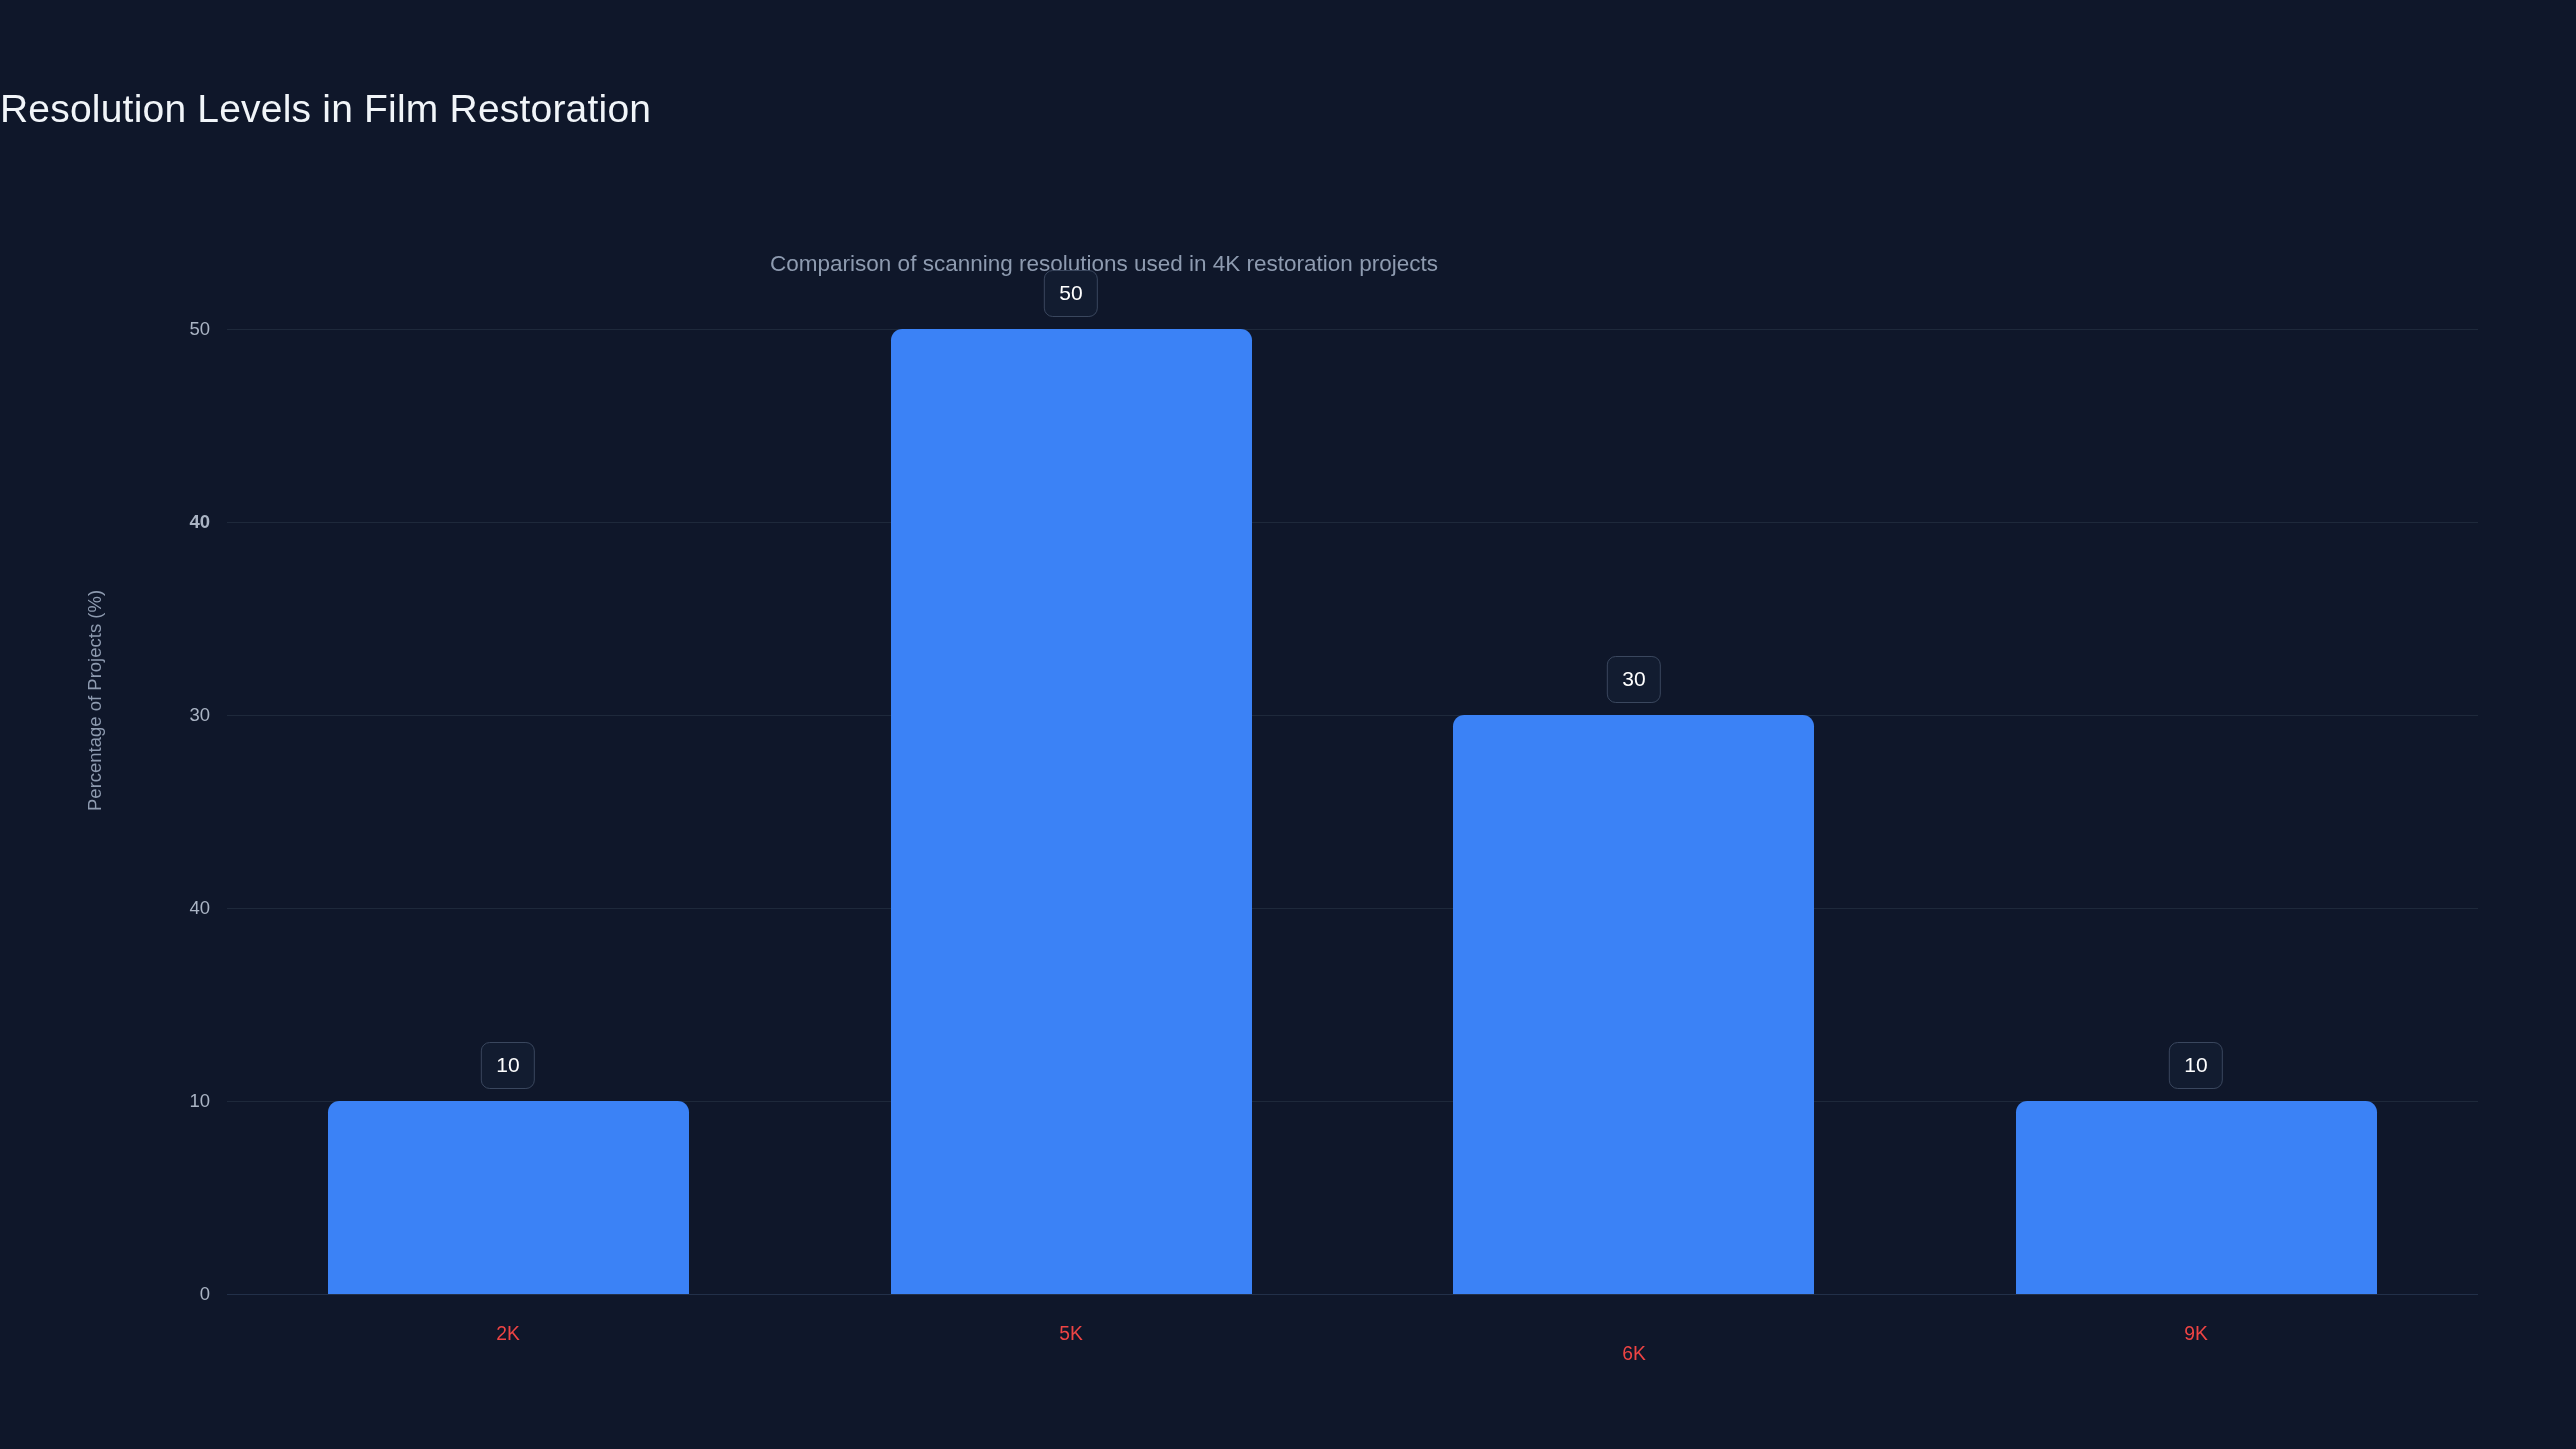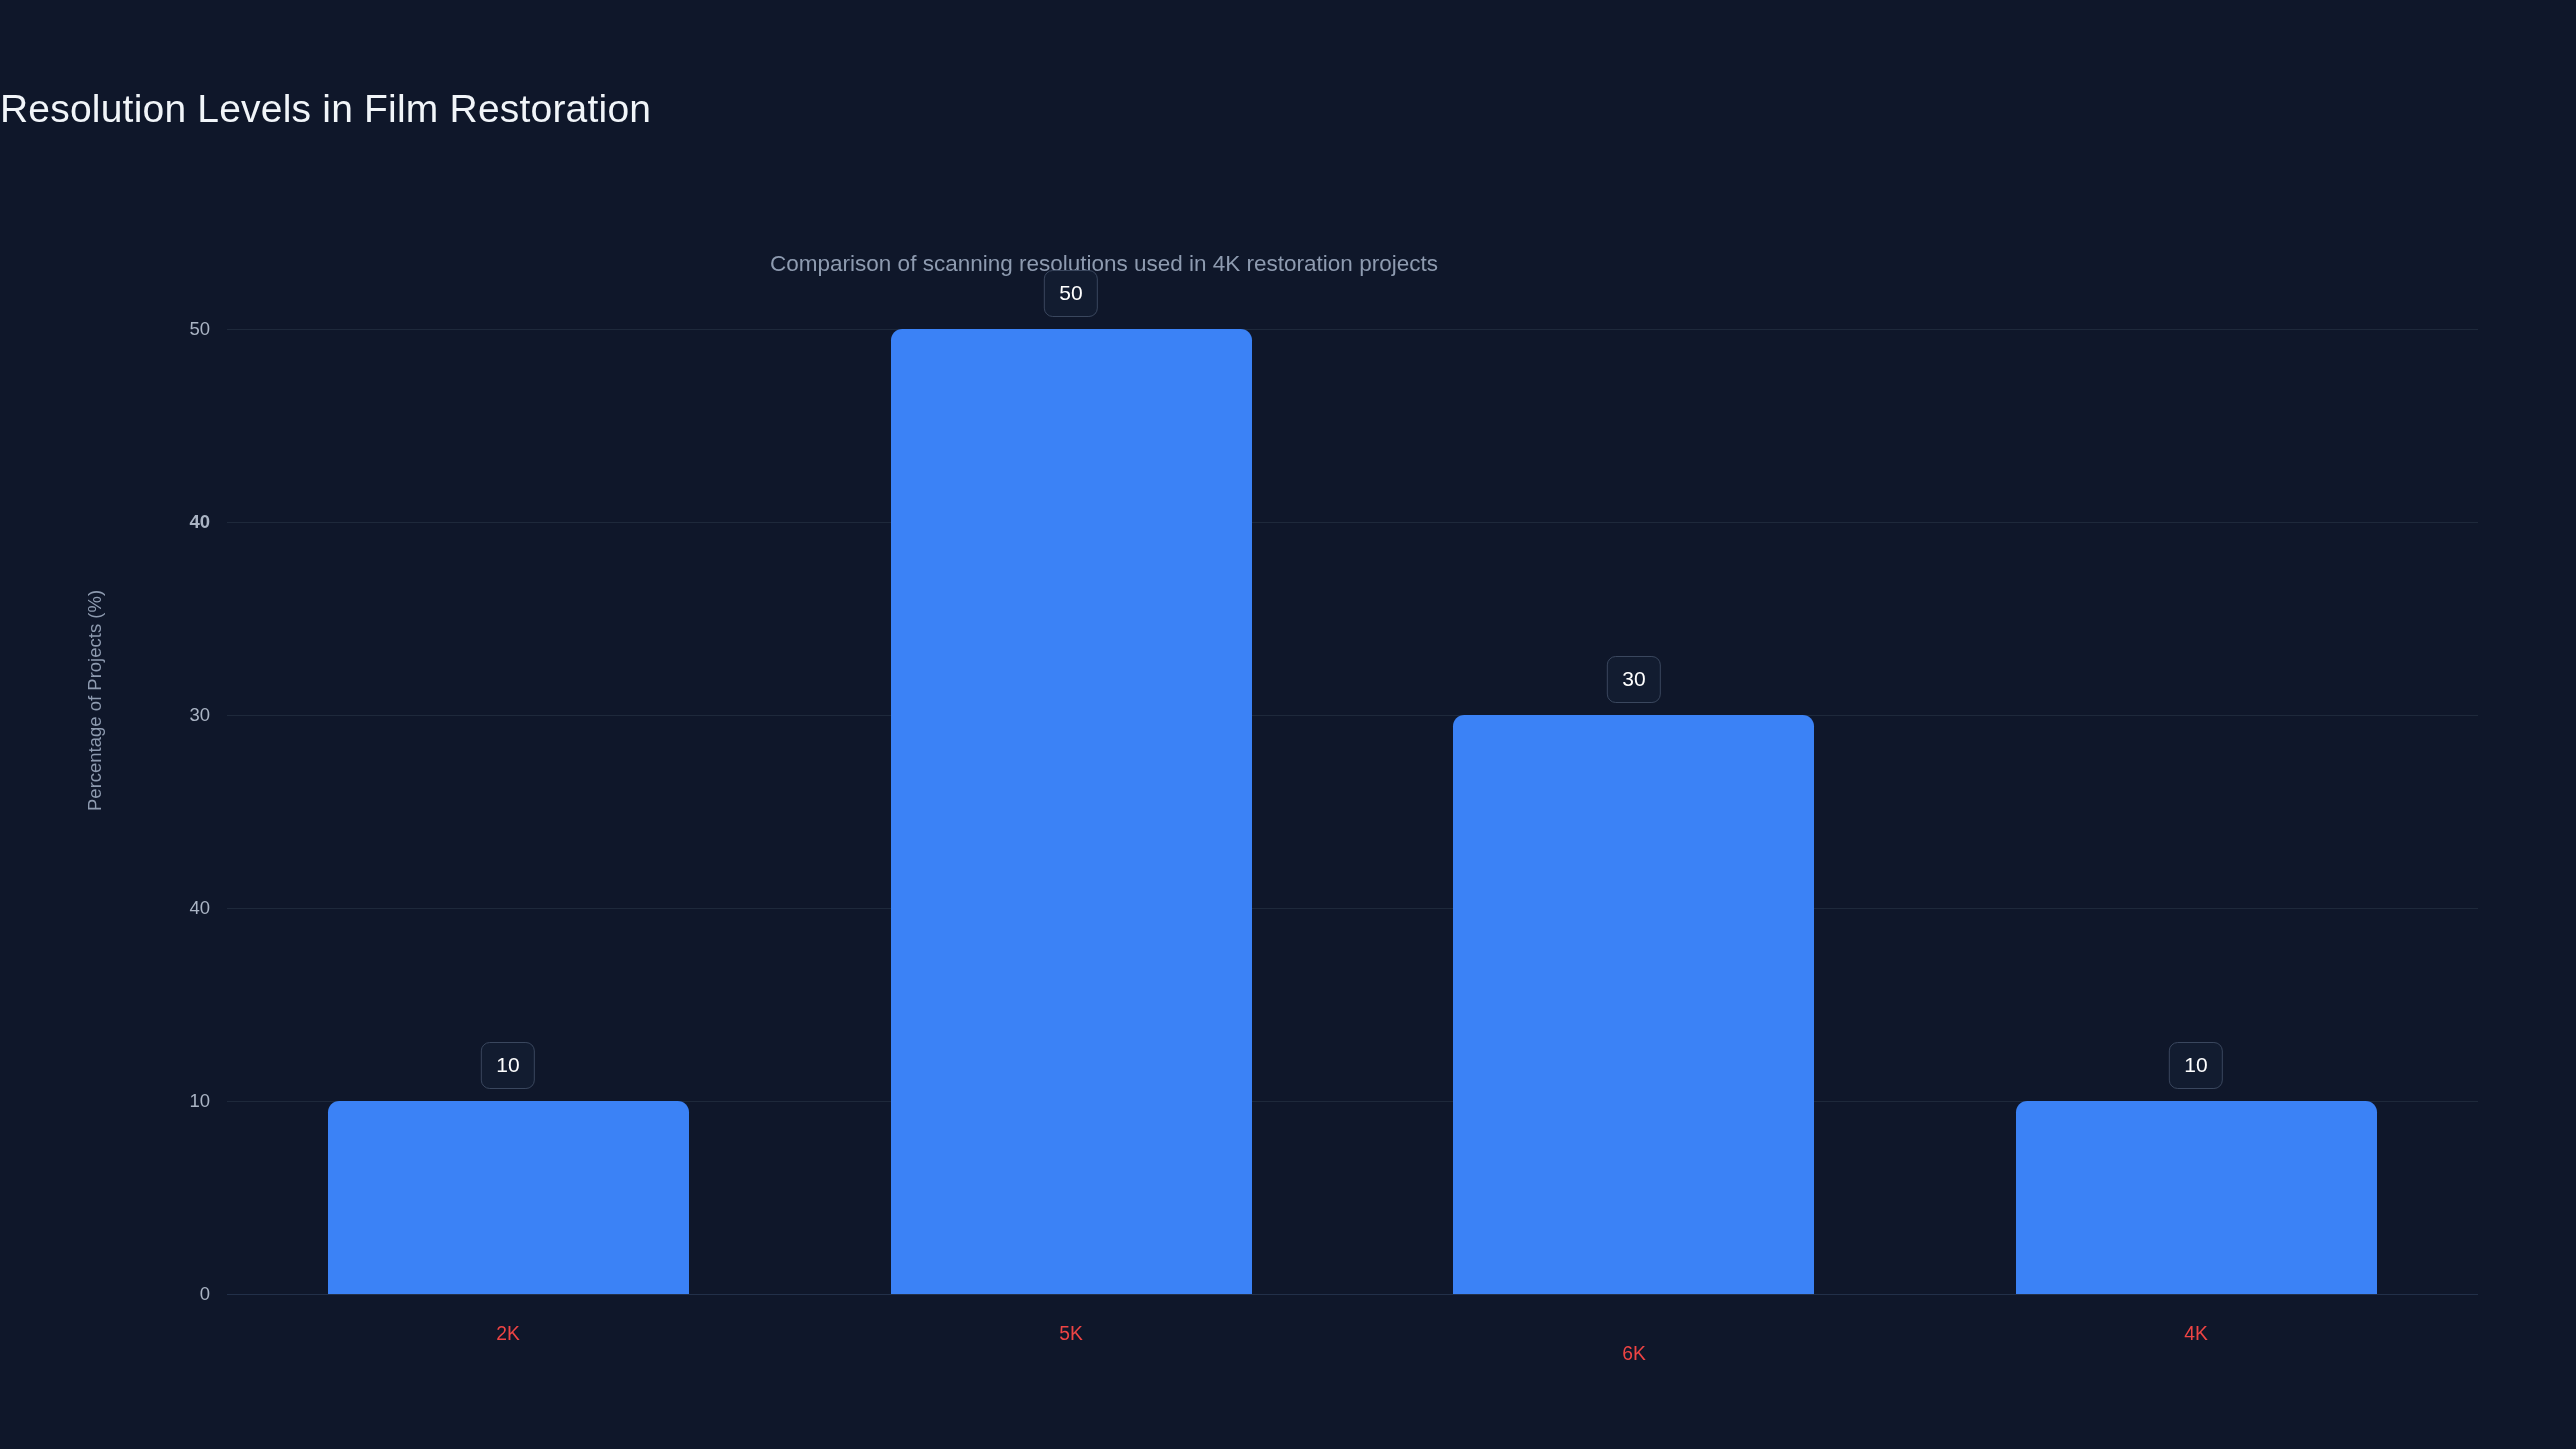--- a/index.html
+++ b/index.html
@@ -160,21 +160,21 @@
       <div class="ytick" style="left: 89px; top: 1101px;">10</div>
       <div class="ytick" style="left: 89px; top: 908px;">40</div>
       <div class="ytick" style="left: 89px; top: 715px;">30</div>
       <div class="ytick" style="left: 89px; top: 522px; font-weight: bold;">40</div>
       <div class="ytick" style="left: 89px; top: 329px;">50</div>
     </div>
   <div id="xtick-labels">
       <div class="xtick" style="left: 508px; top: 1324px;">2K</div>
       <div class="xtick" style="left: 1071px; top: 1324px;">5K</div>
       <div class="xtick" style="left: 1634px; top: 1324px; margin-top: 20px;">6K</div>
-      <div class="xtick" style="left: 2196px; top: 1324px;">4K</div>
+      <div class="xtick" style="left: 2196px; top: 1324px;">9K</div>
     </div>
   <div id="value-badges">
       <div class="value-badge" style="left: 508px; top: 1042px;">10</div>
       <div class="value-badge" style="left: 1071px; top: 270px;">50</div>
       <div class="value-badge" style="left: 1634px; top: 656px;">30</div>
       <div class="value-badge" style="left: 2196px; top: 1042px;">10</div>
     </div>
 
 </div>
 

